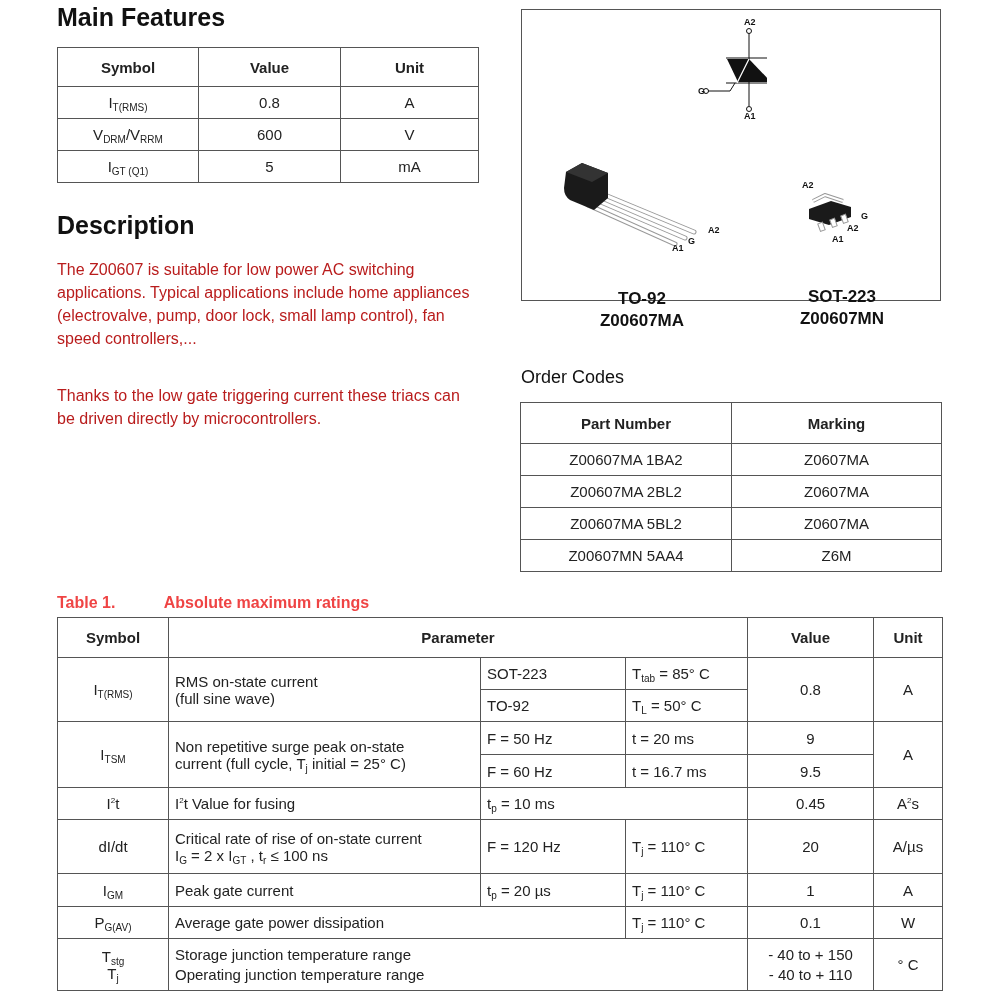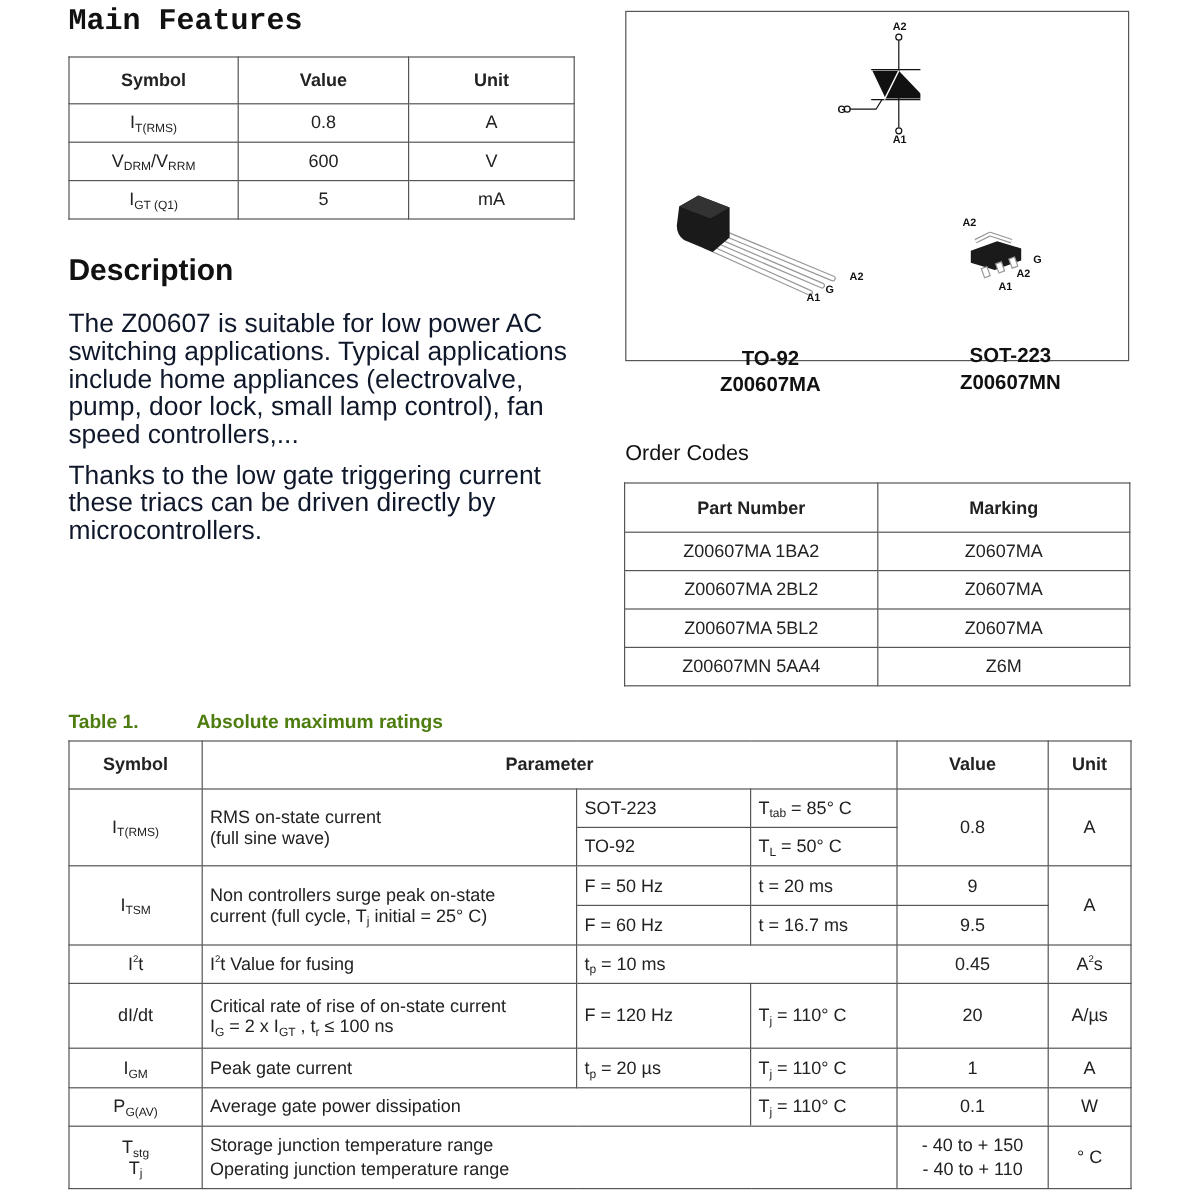--- a/index.html
+++ b/index.html
@@ -12,44 +12,44 @@
   th { font-weight:bold; font-size:15px; }
   sub { font-size:10px; vertical-align:-3px; line-height:0; }
   sup { font-size:8px; vertical-align:6px; line-height:0; }
 
   
   #mf { left:57px; top:47px; width:422px; }
   #mf th { height:38px; }
   #mf td { height:31px; }
 
   
-  .desc { position:absolute; left:57px; width:420px; font-size:22px; line-height:23px; color:#0f172a; margin:0; }
+  .desc { position:absolute; left:57px; width:420px; font-size:16px; line-height:23px; color:#b91c1c; margin:0; }
 
   
   #pkgbox { left:521px; top:9px; width:420px; height:292px; border:1.5px solid #555; box-sizing:border-box; }
   .pkglabel { position:absolute; font-weight:bold; font-size:17px; text-align:center; line-height:22px; color:#111; }
   .pin { position:absolute; font-size:9px; font-weight:bold; color:#111; }
 
   
   #oc { left:520px; top:402px; width:422px; }
   #oc th { height:40px; }
   #oc td { height:31px; font-size:15px; }
 
   
-  #t1cap { left:57px; top:594px; font-size:16px; font-weight:bold; color:#4d7c0f; }
+  #t1cap { left:57px; top:594px; font-size:16px; font-weight:bold; color:#ef4444; }
   #t1 { left:57px; top:617px; width:886px; }
   #t1 th { height:39px; }
   #t1 td { font-size:15px; }
   #t1 td.l { text-align:left; padding-left:6px; }
   .sym { font-size:15px; }
 </style>
 </head>
 <body>
 
-<h1 class="sec" style="left:57px; top:3px;font-family:Liberation Mono, monospace;">Main Features</h1>
+<h1 class="sec" style="left:57px; top:3px;">Main Features</h1>
 <table id="mf" class="abs">
   <tbody>
       <tr>
     <th style="width:140px">Symbol</th>
     <th style="width:141px">Value</th>
     <th>Unit</th>
   </tr>
   <tr>
     <td><span>I</span><sub>T(RMS)</sub></td>
     <td>0.8</td>
@@ -187,21 +187,21 @@
     <td rowspan="2">A</td>
   </tr>
   <tr style="height:32px">
     <td class="l">TO-92</td>
     <td class="l"><span>T</span><sub>L</sub><span> = 50° C</span></td>
   </tr>
 
   <tr style="height:33px">
     <td rowspan="2" class="sym"><span>I</span><sub>TSM</sub></td>
     <td rowspan="2" class="l">
-          <div>Non controllers surge peak on-state</div>
+          <div>Non repetitive surge peak on-state</div>
           <div><span>current  (full cycle, T</span><sub>j</sub><span> initial = 25° C)</span></div>
         </td>
     <td class="l">F = 50 Hz</td>
     <td class="l">t = 20 ms</td>
     <td>9</td>
     <td rowspan="2">A</td>
   </tr>
   <tr style="height:33px">
     <td class="l">F = 60 Hz</td>
     <td class="l">t = 16.7 ms</td>

